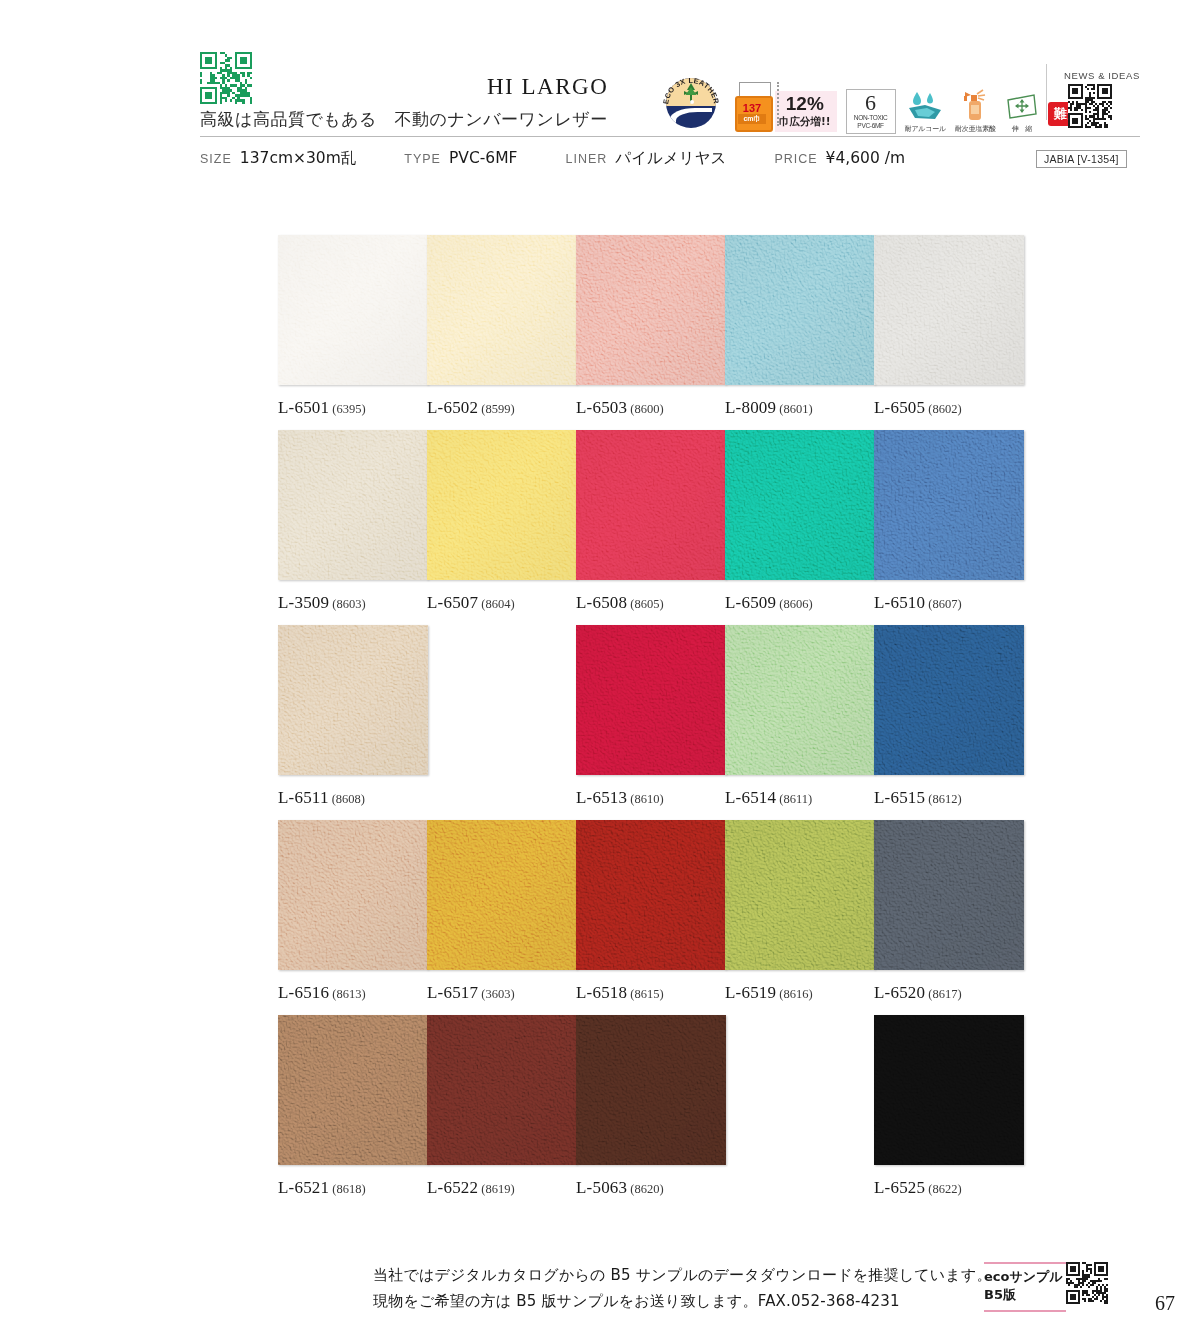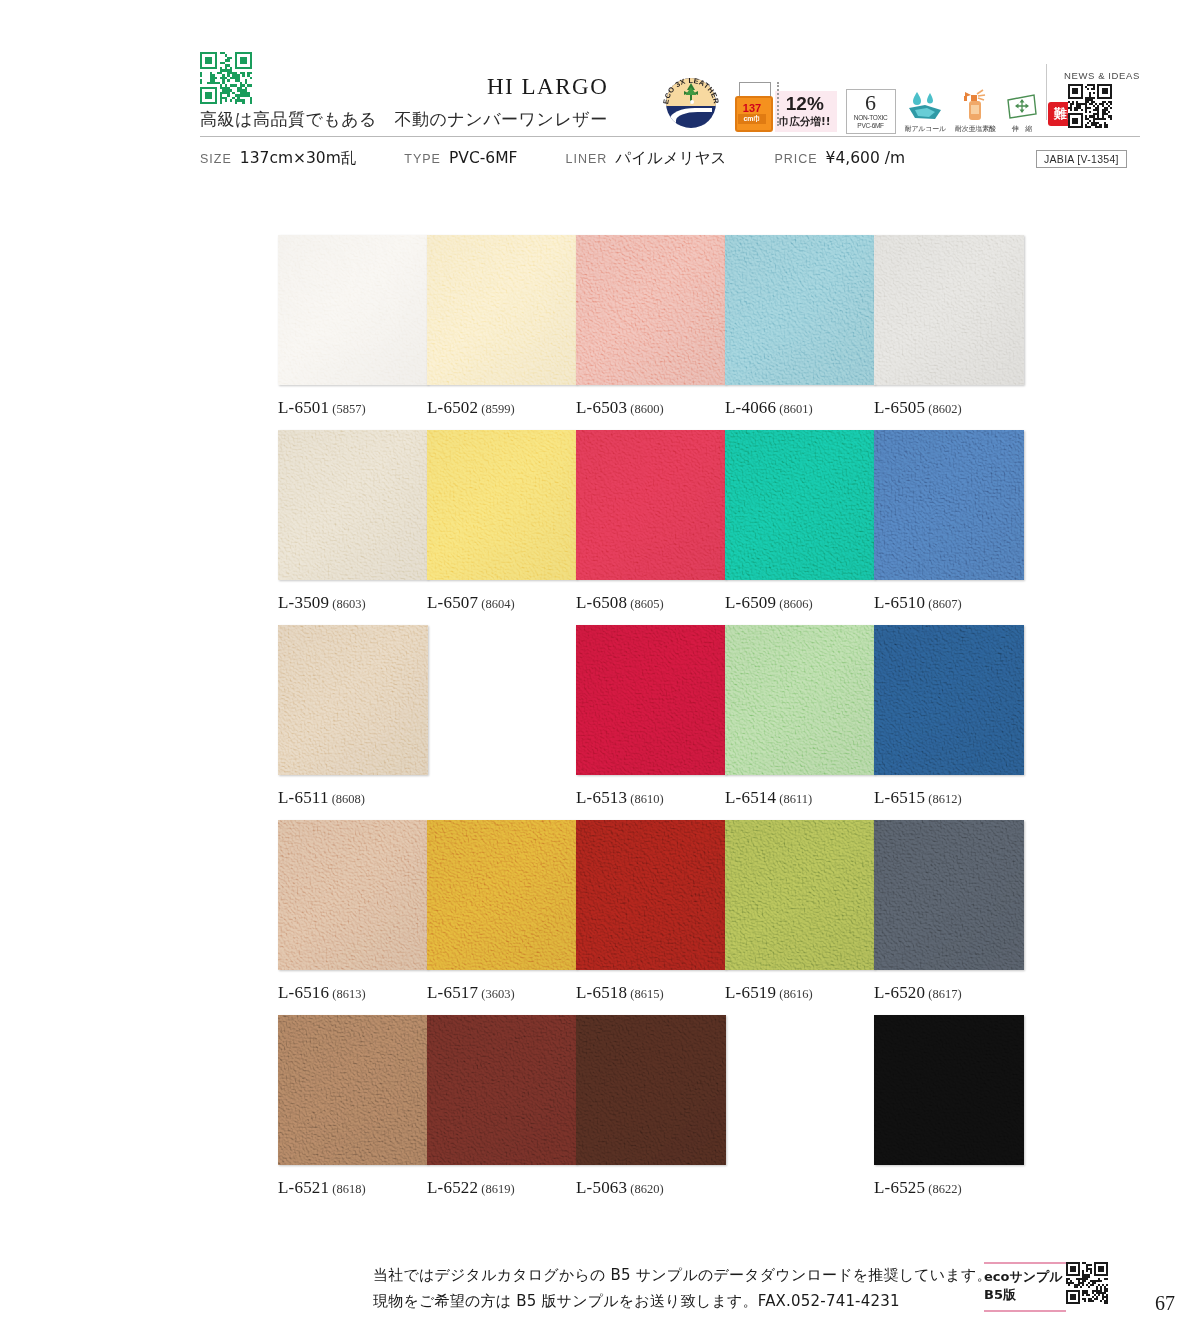--- a/index.html
+++ b/index.html
@@ -754,21 +754,21 @@
               <filter id="f0">
                 <feTurbulence type="fractalNoise" baseFrequency="0.55" numOctaves="4" seed="3"></feTurbulence>
                 <feDiffuseLighting lighting-color="#ffffff" surfaceScale="2.2">
                   <feDistantLight azimuth="125" elevation="58"></feDistantLight>
                 </feDiffuseLighting>
               </filter>
               <rect width="150" height="150" filter="url(#f0)"></rect>
             </svg></div>
           <div class="grain2" style="background: radial-gradient(circle at 30% 25%, rgba(255, 255, 255, 0.12), rgba(0, 0, 0, 0) 60%), linear-gradient(135deg, rgba(0, 0, 0, 0.06), rgba(0, 0, 0, 0) 45%, rgba(0, 0, 0, 0.1));"></div>
         </div>
-        <div class="slabel"><span class="scode">L-6501</span><span class="salt">(5857)</span></div>
+        <div class="slabel"><span class="scode">L-6501</span><span class="salt">(6395)</span></div>
       </div>
       <div class="scell" style="left: 149px;">
         <div class="swatch" style="background: rgb(248, 229, 173);">
           <div class="grain"><svg width="150" height="150" viewBox="0 0 150 150" preserveAspectRatio="none">
               <filter id="f1">
                 <feTurbulence type="fractalNoise" baseFrequency="0.55" numOctaves="4" seed="10"></feTurbulence>
                 <feDiffuseLighting lighting-color="#ffffff" surfaceScale="2.2">
                   <feDistantLight azimuth="125" elevation="58"></feDistantLight>
                 </feDiffuseLighting>
               </filter>
@@ -799,21 +799,21 @@
               <filter id="f3">
                 <feTurbulence type="fractalNoise" baseFrequency="0.55" numOctaves="4" seed="24"></feTurbulence>
                 <feDiffuseLighting lighting-color="#ffffff" surfaceScale="2.2">
                   <feDistantLight azimuth="125" elevation="58"></feDistantLight>
                 </feDiffuseLighting>
               </filter>
               <rect width="150" height="150" filter="url(#f3)"></rect>
             </svg></div>
           <div class="grain2" style="background: radial-gradient(circle at 30% 25%, rgba(255, 255, 255, 0.12), rgba(0, 0, 0, 0) 60%), linear-gradient(135deg, rgba(0, 0, 0, 0.06), rgba(0, 0, 0, 0) 45%, rgba(0, 0, 0, 0.1));"></div>
         </div>
-        <div class="slabel"><span class="scode">L-4066</span><span class="salt">(8601)</span></div>
+        <div class="slabel"><span class="scode">L-8009</span><span class="salt">(8601)</span></div>
       </div>
       <div class="scell" style="left: 596px;">
         <div class="swatch" style="background: rgb(213, 211, 205);">
           <div class="grain"><svg width="150" height="150" viewBox="0 0 150 150" preserveAspectRatio="none">
               <filter id="f4">
                 <feTurbulence type="fractalNoise" baseFrequency="0.55" numOctaves="4" seed="31"></feTurbulence>
                 <feDiffuseLighting lighting-color="#ffffff" surfaceScale="2.2">
                   <feDistantLight azimuth="125" elevation="58"></feDistantLight>
                 </feDiffuseLighting>
               </filter>
@@ -1099,21 +1099,21 @@
             </svg></div>
           <div class="grain2" style="background: radial-gradient(circle at 30% 25%, rgba(255, 255, 255, 0.12), rgba(0, 0, 0, 0) 60%), linear-gradient(135deg, rgba(0, 0, 0, 0.06), rgba(0, 0, 0, 0) 45%, rgba(0, 0, 0, 0.1));"></div>
         </div>
         <div class="slabel"><span class="scode">L-6525</span><span class="salt">(8622)</span></div>
       </div>
     </div>
   </div>
 
 <div id="footer-text">
   <div>当社ではデジタルカタログからの B5 サンプルのデータダウンロードを推奨しています。</div>
-  <div>現物をご希望の方は B5 版サンプルをお送り致します。FAX.052-741-4231</div>
+  <div>現物をご希望の方は B5 版サンプルをお送り致します。FAX.052-368-4231</div>
 </div>
 
 <div id="eco-sample-box">
   <div id="eco-line-top"></div>
   <div id="eco-sample-txt">
     <div>ecoサンプル</div>
     <div>B5版</div>
   </div>
   <div id="eco-line-bot"></div>
 </div>

